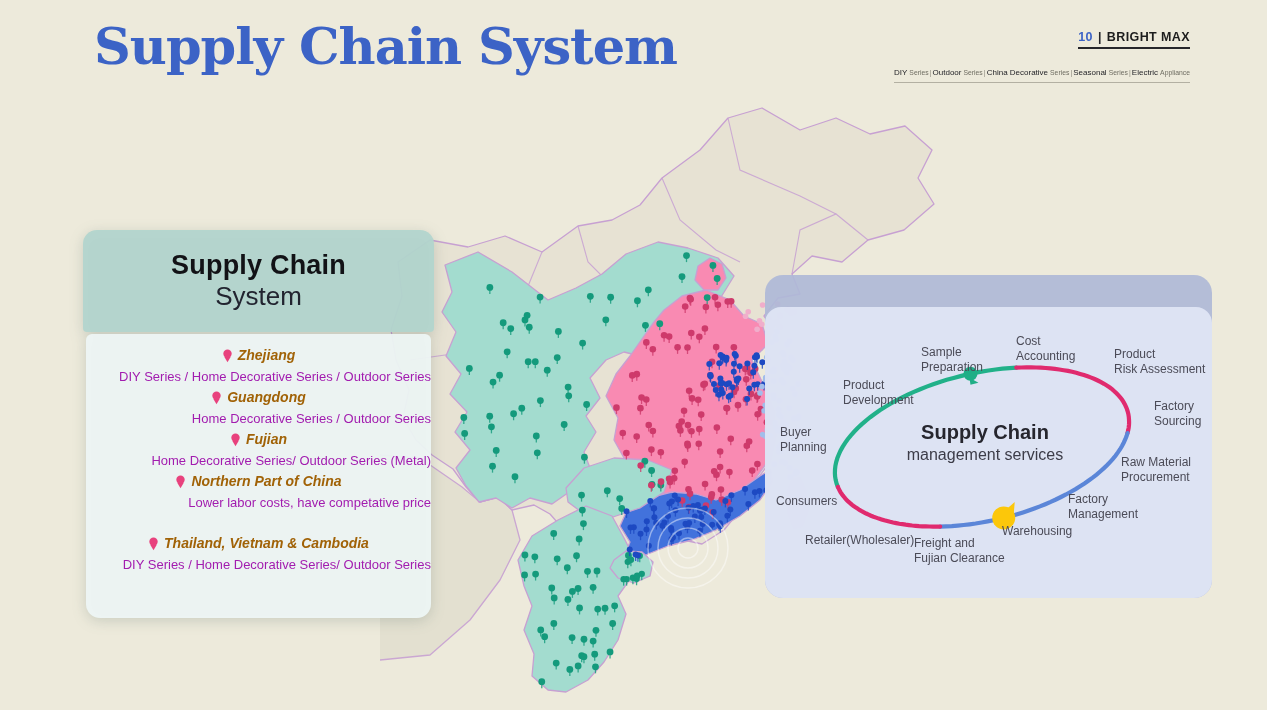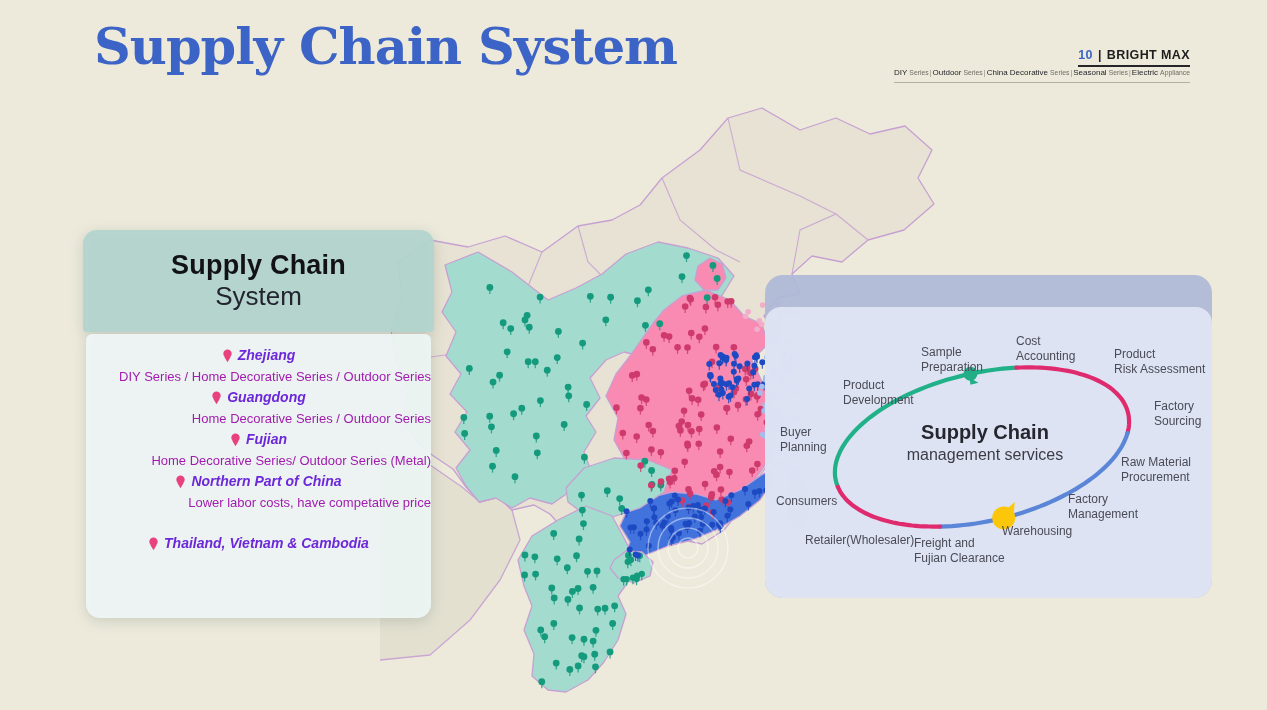--- a/index.html
+++ b/index.html
@@ -2,21 +2,21 @@
 <html><head>
 <meta charset="utf-8">
 <style>
   html,body{margin:0;padding:0;background:#e4e1d2;}
   .slide{position:relative;width:1267px;height:710px;overflow:hidden;background:#edeadb;
          font-family:"Liberation Sans",sans-serif;}
 
   
   .title{position:absolute;left:94px;top:16px;font-family:"DejaVu Serif",serif;font-weight:bold;
          font-size:51px;color:#3c63c6;letter-spacing:-1px;z-index:5;}
-  .badge{position:absolute;top:48px;right:77px;font-size:12.5px;font-weight:bold;color:#1d1d1d;
+  .badge{position:absolute;top:30px;right:77px;font-size:12.5px;font-weight:bold;color:#1d1d1d;
          border-bottom:2.5px solid #26262a;padding-bottom:3px;letter-spacing:.4px;z-index:5;}
   .badge .num{color:#3c63c6;}
   .badge .sep{color:#26262a;margin:0 5px;}
   .series{position:absolute;top:68px;right:77px;width:296px;display:flex;justify-content:space-between;
           align-items:baseline;border-bottom:1px solid #b3b0a2;padding-bottom:5px;font-size:8px;
           color:#1f1f24;white-space:nowrap;z-index:5;}
   .series .itm b{font-weight:normal;}
   .series .sfx{font-size:6.8px;color:#6f6d62;margin-left:2px;font-weight:normal;}
   .series .dv{color:#8a887c;font-size:7px;}
 
@@ -25,21 +25,21 @@
 
   
   .card{position:absolute;left:83px;top:230px;width:351px;height:392px;z-index:3;
         filter:drop-shadow(0 3px 7px rgba(50,80,75,.20));}
   .card-header{height:102px;background:rgba(178,213,206,.95);border-radius:14px 14px 4px 4px;
                display:flex;flex-direction:column;align-items:center;justify-content:center;}
   .card-header .t1{font-size:27px;font-weight:bold;color:#121216;letter-spacing:.2px;}
   .card-header .t2{font-size:26px;color:#222430;}
   .card-body{margin:2px 3px 0;background:rgba(237,246,244,.95);border-radius:6px 6px 14px 14px;
              height:284px;padding-top:11px;text-align:center;box-sizing:border-box;}
-  .entry-name{font-size:14px;font-weight:bold;font-style:italic;color:#6d28d9;line-height:21px;
+  .entry-name{font-size:14px;font-weight:bold;font-style:italic;color:#a16207;line-height:21px;
               display:flex;align-items:center;justify-content:center;gap:5px;}
   .entry-detail{font-size:13px;color:#a21caf;line-height:21px;text-align:right;}
   .gap{margin-top:20px;text-align:center;}
 
   
   .panel{position:absolute;left:765px;top:275px;width:447px;height:323px;z-index:2;
          border-radius:18px;background:rgba(175,185,215,.92);}
   .panel-body{position:absolute;left:0;top:32px;right:0;bottom:0;
               background:rgba(224,229,245,.93);border-radius:16px 16px 18px 18px;}
   .panel-svg{position:absolute;left:0;top:0;pointer-events:none;}
@@ -854,20 +854,21 @@
           <span>Northern Part of China</span>
         </div>
         <div class="entry-detail">Lower labor costs, have competative price</div>
         <div class="entry-name gap">
           <svg width="11" height="14" viewBox="0 0 11 14">
             <path d="M5.5,13.3 L2.4,8 L8.6,8 Z" fill="#e8417d"></path>
             <circle cx="5.5" cy="4.7" r="4.2" fill="#e8417d"></circle>
           </svg>
           <span>Thailand, Vietnam &amp; Cambodia</span>
         </div>
+        <div class="entry-detail">DIY Series / Home Decorative Series/ Outdoor Series</div>
       </div>
   </div>
 
   <div class="panel">
     <div class="panel-body"></div>
     <svg class="panel-svg" width="447" height="323" viewBox="0 0 447 323">
         <path d="M72.9,211.9L71.6,208.6L70.7,205.1L70.1,201.6L69.9,198.1L70.0,194.5L70.4,190.8L71.2,187.1L72.3,183.3L73.8,179.5L75.5,175.7L77.6,171.9L80.0,168.1L82.7,164.3L85.7,160.6L89.1,156.8L92.7,153.1L96.6,149.4L100.7,145.8L105.2,142.2L109.9,138.8L114.8,135.3L120.0,132.0L125.4,128.8L131.0,125.6L136.8,122.6L142.8,119.7L148.9,116.8L155.2,114.2L161.7,111.6L168.2,109.2L174.9,106.9L181.7,104.8L188.6,102.9L195.5,101.1L202.5,99.4L209.5,97.9L216.5,96.6L223.5,95.5L230.6,94.5L237.5,93.7L244.5,93.1L251.3,92.7" fill="none" stroke="#21b189" stroke-width="4.2" stroke-linecap="round"></path>
         <path d="M251.3,92.7L256.4,92.5L261.4,92.4L266.3,92.4L271.1,92.5L275.9,92.7L280.7,93.0L285.3,93.4L289.9,93.9L294.3,94.5L298.7,95.2L303.0,95.9L307.1,96.8L311.2,97.8L315.1,98.9L318.9,100.0L322.6,101.3L326.2,102.6L329.6,104.0L332.8,105.5L336.0,107.1L339.0,108.8L341.8,110.5L344.5,112.3L347.0,114.2L349.3,116.2L351.5,118.3L353.5,120.4L355.4,122.5L357.1,124.8L358.6,127.1L359.9,129.4L361.0,131.8L362.0,134.3L362.8,136.8L363.4,139.3L363.8,141.9L364.0,144.5L364.1,147.2L364.0,149.9L363.7,152.6L363.2,155.3L362.5,158.1" fill="none" stroke="#e02a6e" stroke-width="4.2" stroke-linecap="round"></path>
         <path d="M362.5,158.1L361.5,161.3L360.2,164.5L358.7,167.7L357.0,171.0L355.1,174.2L352.9,177.4L350.5,180.7L347.9,183.9L345.0,187.1L342.0,190.3L338.7,193.4L335.2,196.5L331.6,199.6L327.7,202.6L323.7,205.5L319.5,208.5L315.1,211.3L310.6,214.1L305.9,216.8L301.0,219.5L296.0,222.0L290.9,224.5L285.7,226.9L280.3,229.2L274.9,231.4L269.3,233.5L263.7,235.5L258.0,237.4L252.2,239.2L246.3,240.9L240.4,242.5L234.5,243.9L228.5,245.2L222.6,246.4L216.6,247.5L210.6,248.5L204.6,249.3L198.6,250.0L192.7,250.6L186.8,251.1L181.0,251.4L175.2,251.6" fill="none" stroke="#5b86d8" stroke-width="4.2" stroke-linecap="round"></path>
         <path d="M175.2,251.6L171.6,251.6L168.0,251.6L164.4,251.5L160.9,251.4L157.4,251.3L154.0,251.1L150.6,250.8L147.2,250.5L143.9,250.1L140.7,249.7L137.4,249.2L134.3,248.7L131.2,248.1L128.1,247.5L125.1,246.8L122.2,246.0L119.3,245.3L116.5,244.4L113.8,243.6L111.1,242.6L108.5,241.7L106.0,240.7L103.6,239.6L101.2,238.5L98.9,237.3L96.7,236.2L94.5,234.9L92.5,233.6L90.5,232.3L88.6,231.0L86.8,229.6L85.1,228.1L83.4,226.7L81.9,225.2L80.4,223.6L79.1,222.0L77.8,220.4L76.6,218.8L75.5,217.1L74.6,215.4L73.7,213.7L72.9,211.9" fill="none" stroke="#e02a6e" stroke-width="4.2" stroke-linecap="round"></path>

